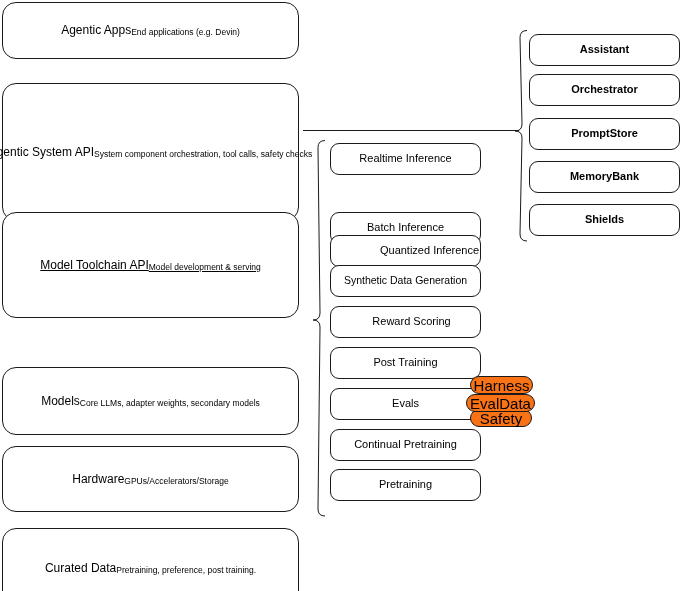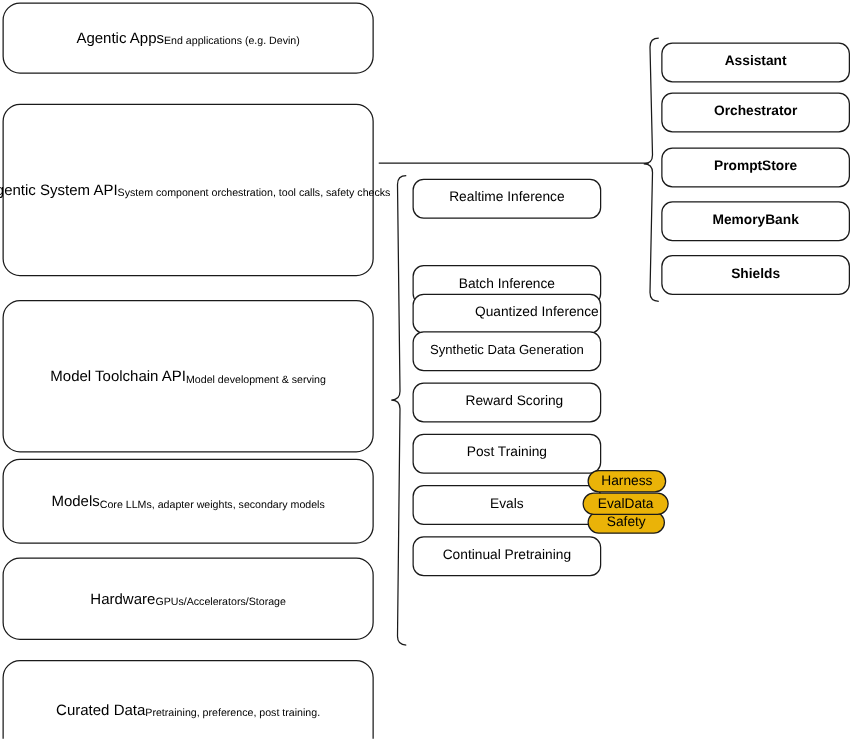--- a/index.html
+++ b/index.html
@@ -73,25 +73,25 @@
     font-weight: bold;
   }
   .component .title { font-size: 11px; }
 
   
   .pill {
     position: absolute;
     box-sizing: border-box;
     border: 1px solid #1a1a1a;
     border-radius: 999px;
-    background: #eab308;
+    background: #f97316;
     display: flex;
     align-items: center;
     justify-content: center;
-    font-size: 11px;
+    font-size: 15px;
     height: 18px;
     white-space: nowrap;
   }
 
   
   .hline {
     position: absolute;
     height: 0;
     border-top: 1px solid #1a1a1a;
   }
@@ -122,21 +122,21 @@
   <div class="node layer" style="left: 2px; top: 2px; width: 297px; height: 57px;">
     <div class="title">Agentic Apps</div>
     <div class="subtitle">End applications (e.g. Devin)</div>
   </div>
 
   <div class="node layer" style="left: 2px; top: 83px; width: 297px; height: 138px;">
     <div class="title">Agentic System API</div>
     <div class="subtitle">System component orchestration, tool calls, safety checks</div>
   </div>
 
-  <div class="node layer" style="left: 2px; top: 240px; width: 297px; height: 122px;">
+  <div class="node layer" style="left: 2px; top: 212px; width: 297px; height: 106px; text-decoration: underline;">
     <div class="title">Model Toolchain API</div>
     <div class="subtitle">Model development &amp; serving</div>
   </div>
 
   <div class="node layer" style="left: 2px; top: 367px; width: 297px; height: 68px;">
     <div class="title">Models</div>
     <div class="subtitle">Core LLMs, adapter weights, secondary models</div>
   </div>
 
   <div class="node layer" style="left: 2px; top: 446px; width: 297px; height: 66px;">
@@ -166,20 +166,23 @@
   </div>
   <div class="node capability" style="top: 347px;">
     <div class="title">Post Training</div>
   </div>
   <div class="node capability" style="top: 388px;">
     <div class="title">Evals</div>
   </div>
   <div class="node capability" style="top: 429px;">
     <div class="title">Continual Pretraining</div>
   </div>
+  <div class="node capability" style="top: 469px;">
+    <div class="title">Pretraining</div>
+  </div>
 
   <div class="pill" style="left: 470px; top: 376px; width: 63px; z-index: 10;">Harness</div>
   <div class="pill" style="left: 466px; top: 394px; width: 69px; z-index: 13;">EvalData</div>
   <div class="pill" style="left: 470px; top: 409px; width: 62px; z-index: 12;">Safety</div>
 
   <div class="node component" style="top: 34px;">
     <div class="title">Assistant</div>
   </div>
   <div class="node component" style="top: 74px;">
     <div class="title">Orchestrator</div>

